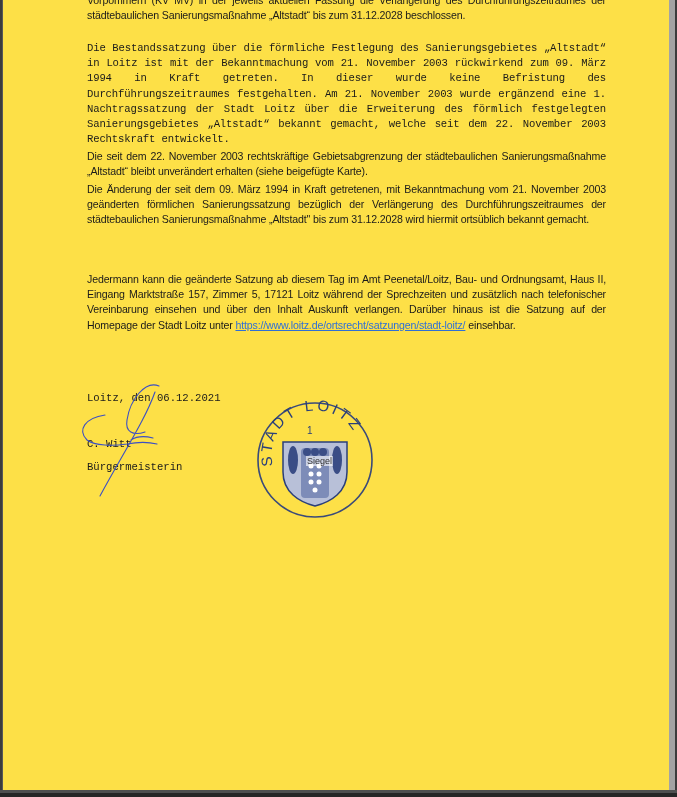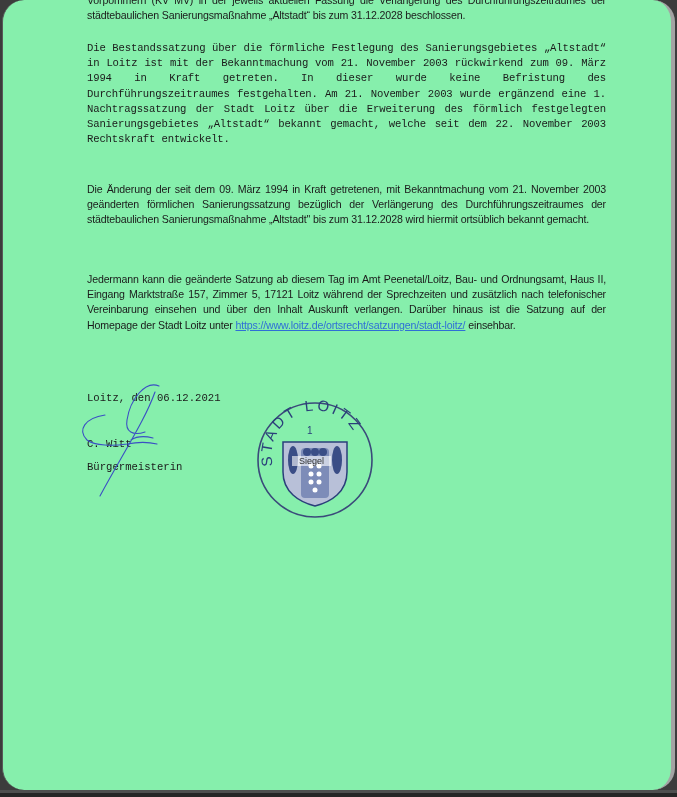--- a/index.html
+++ b/index.html
@@ -15,25 +15,24 @@
       width: 677px;
       height: 797px;
       background: #3c3c3c;
     }
     .page {
       position: absolute;
       left: 2px;
       top: 0;
       width: 673px;
       height: 790px;
-      background: #86efac;
+      background: #fde047;
       border-left: 1px solid #585858;
-      border-right: 4px solid #a3a3a3;
+      border-right: 6px solid #a3a3a3;
       box-sizing: border-box;
-      border-radius: 22px;
     }
     .bottom-strip {
       position: absolute;
       left: 0;
       top: 790px;
       width: 677px;
       height: 7px;
       background: #262626;
     }
     .bottom-strip-light {
@@ -85,43 +84,46 @@
     }
     .stamp {
       position: absolute;
       left: 252px;
       top: 400px;
       width: 120px;
       height: 120px;
     }
     .stamp-label {
       position: absolute;
-      left: 289px;
+      left: 303px;
       top: 456px;
       font-family: "Liberation Sans", sans-serif;
       font-size: 9px;
       color: #333;
       background: rgba(255,255,255,0.6);
-      padding: 0 7px;
+      padding: 0 1px;
     }
   </style>
 </head>
 <body>
 
 <div class="viewer">
   <div class="page">
 
     <div class="text p0">
       <p>Vorpommern (KV MV) in der jeweils aktuellen Fassung die Verlängerung des Durchführungszeitraumes der städtebaulichen Sanierungsmaßnahme „Altstadt“ bis zum 31.12.2028 beschlossen.</p>
     </div>
 
     <div class="text p1">
       <p>Die Bestandssatzung über die förmliche Festlegung des Sanierungsgebietes „Altstadt“ in Loitz ist mit der Bekanntmachung vom 21. November 2003 rückwirkend zum 09. März 1994 in Kraft getreten. In dieser wurde keine Befristung des Durchführungszeitraumes festgehalten. Am 21. November 2003 wurde ergänzend eine 1. Nachtragssatzung der Stadt Loitz über die Erweiterung des förmlich festgelegten Sanierungsgebietes „Altstadt“ bekannt gemacht, welche seit dem 22. November 2003 Rechtskraft entwickelt.</p>
     </div>
 
+    <div class="text p2">
+      <p>Die seit dem 22. November 2003 rechtskräftige Gebietsabgrenzung der städtebaulichen Sanierungsmaßnahme „Altstadt“ bleibt unverändert erhalten (siehe beigefügte Karte).</p>
+    </div>
 
     <div class="text p3">
       <p>Die Änderung der seit dem 09. März 1994 in Kraft getretenen, mit Bekanntmachung vom 21. November 2003 geänderten förmlichen Sanierungssatzung bezüglich der Verlängerung des Durchführungszeitraumes der städtebaulichen Sanierungsmaßnahme „Altstadt" bis zum 31.12.2028 wird hiermit ortsüblich bekannt gemacht.</p>
     </div>
 
     <div class="text p4">
       <p><span>Jedermann kann die geänderte Satzung ab diesem Tag im Amt Peenetal/Loitz, Bau- und Ordnungsamt, Haus II, Eingang Marktstraße 157, Zimmer 5, 17121 Loitz während der Sprechzeiten und zusätzlich nach telefonischer Vereinbarung einsehen und über den Inhalt Auskunft verlangen. Darüber hinaus ist die Satzung auf der Homepage der Stadt Loitz unter </span><a class="link">https://www.loitz.de/ortsrecht/satzungen/stadt-loitz/</a><span> einsehbar.</span></p>
     </div>
 
     <div class="sig-block sig-date">Loitz, den 06.12.2021</div>

